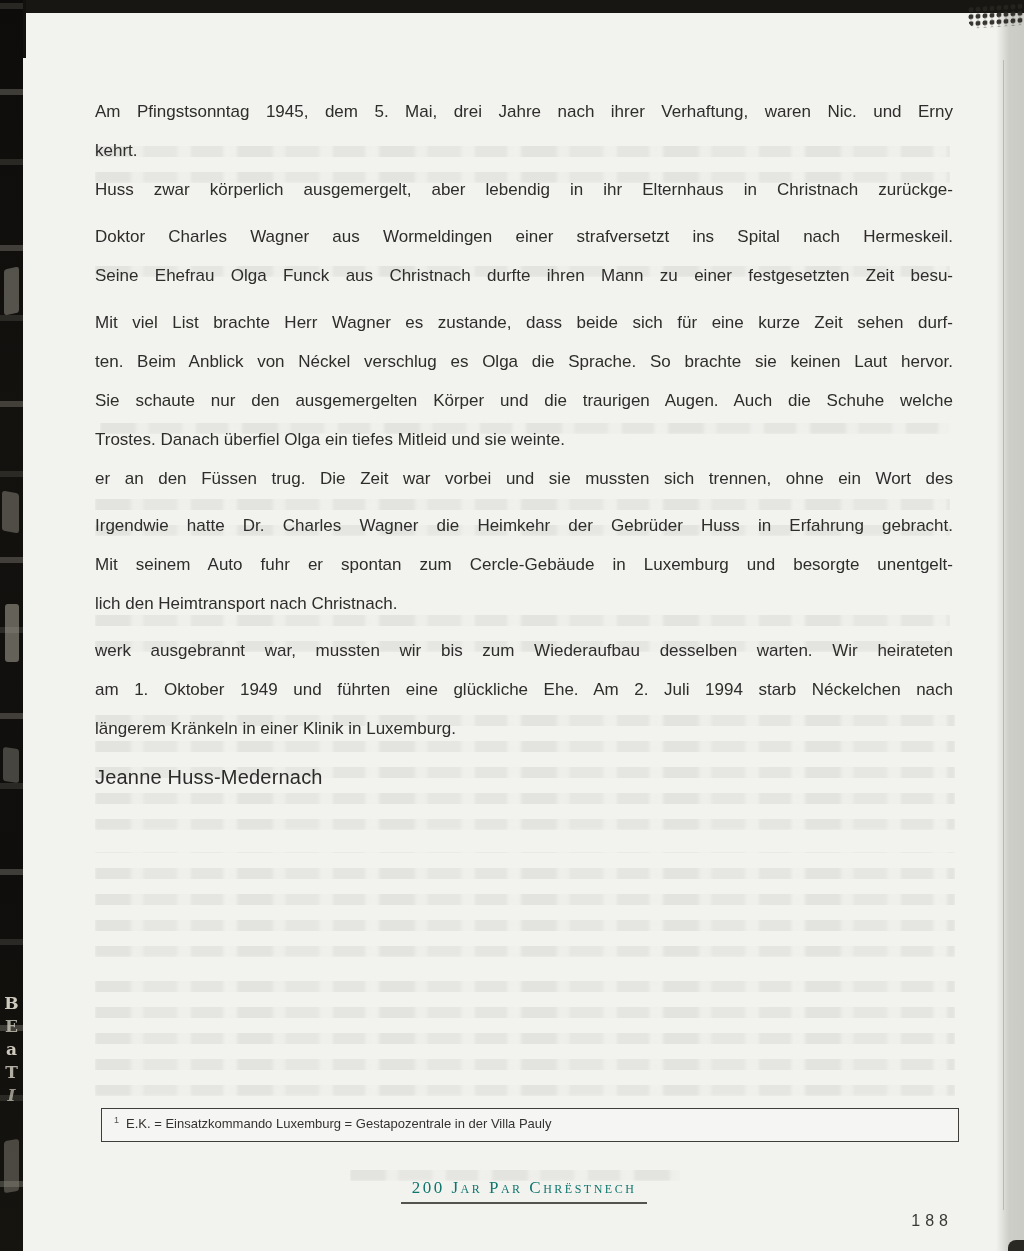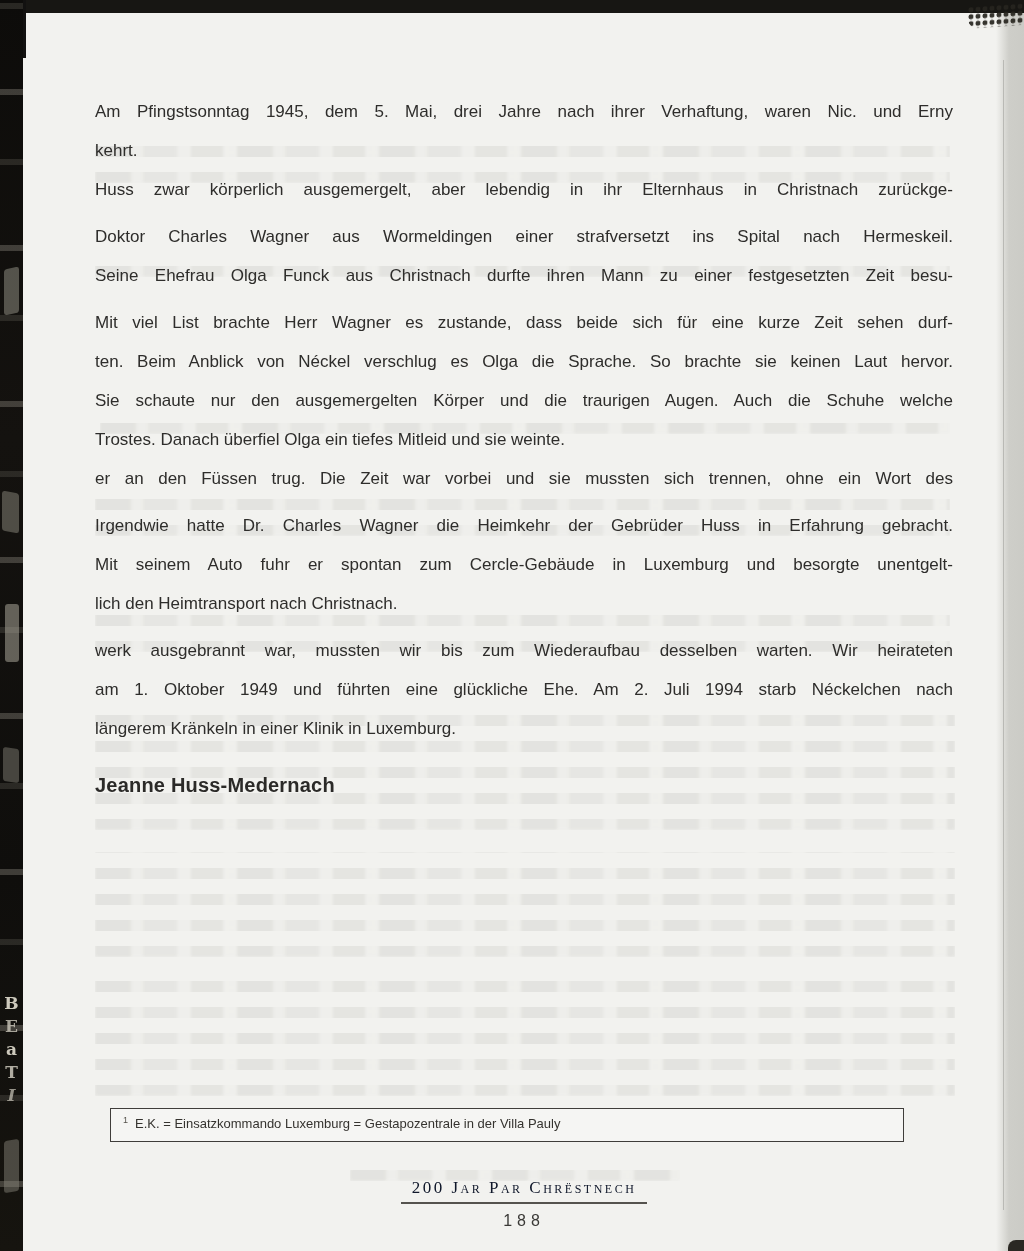--- a/index.html
+++ b/index.html
@@ -49,39 +49,39 @@
   .content{position:absolute;left:95px;top:86px;width:858px;color:#2e2d2b;}
   .paragraph{margin:0 0 20px 0;}
   .line{
     font-size:17px;line-height:27px;
     text-align:justify;text-align-last:justify;text-justify:inter-word;
     white-space:normal;
     margin-top:12px;
   }
   .line.last{text-align-last:left;}
   .signature{
-    margin-top:32px;font-size:20px;font-weight:700;color:#2b2a28;letter-spacing:.2px;
+    margin-top:24px;font-size:20px;font-weight:400;color:#2b2a28;letter-spacing:.2px;
   }
   
   .footnote-box{
-    position:absolute;left:110px;top:1108px;width:794px;height:34px;
+    position:absolute;left:101px;top:1108px;width:858px;height:34px;
     border:1.5px solid #3f3d3a;box-sizing:border-box;background:rgba(255,255,255,.25);
   }
   .footnote-inner{
     padding-left:12px;font-size:13px;line-height:30px;color:#35332f;
   }
   .fn-marker{font-size:9px;vertical-align:top;line-height:22px;margin-right:7px;color:#55524c;}
   
   .footer{position:absolute;left:95px;top:1178px;width:858px;text-align:center;color:#403e3a;}
   .series{
     display:inline-block;font-family:"Liberation Serif",serif;font-variant:small-caps;
-    font-size:17px;letter-spacing:2.5px;color:#0f172a;
+    font-size:17px;letter-spacing:2.5px;color:#0f766e;
   }
   .footer-rule{width:246px;height:0;border-top:2px solid #55534e;margin:4px auto 8px auto;}
-  .pagenum{font-size:16px;letter-spacing:5px;color:#3a3936;}
+  .pagenum{font-size:16px;letter-spacing:5px;color:#3a3936;text-align:right;}
   
   .bleed{
     position:absolute;filter:blur(1.6px);opacity:.5;pointer-events:none;
     background-image:repeating-linear-gradient(90deg,
       rgba(142,142,135,.30) 0 36px, rgba(142,142,135,.08) 36px 48px,
       rgba(142,142,135,.24) 48px 82px, rgba(142,142,135,.06) 82px 96px,
       rgba(142,142,135,.28) 96px 128px, rgba(142,142,135,.05) 128px 142px);
     -webkit-mask-image:repeating-linear-gradient(0deg,#000 0 11px,transparent 11px 26px);
     mask-image:repeating-linear-gradient(0deg,#000 0 11px,transparent 11px 26px);
   }

